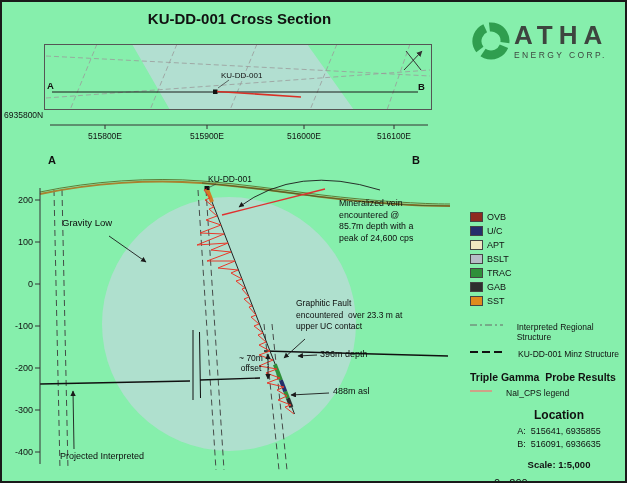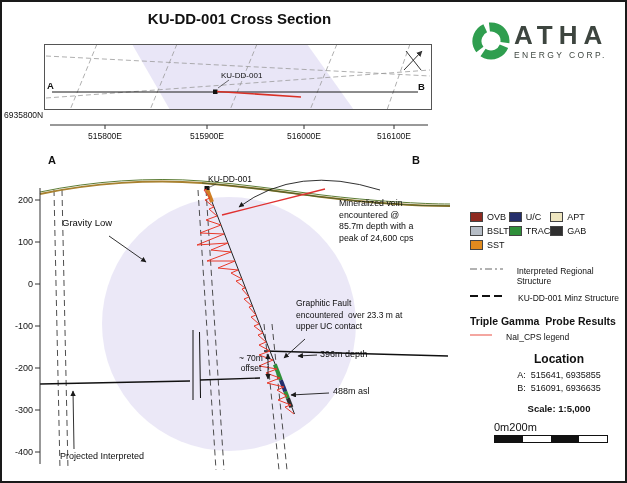--- a/index.html
+++ b/index.html
@@ -1,30 +1,30 @@
 <!DOCTYPE html>
 <html><head>
 <meta charset="utf-8">
 <style>
   html,body{margin:0;padding:0;background:#ddd}
-  .page{position:relative;width:627px;height:483px;background:#ffffff;border:2px solid #1a1a1a;
+  .page{position:relative;width:627px;height:483px;background:#86efac;border:2px solid #1a1a1a;
         box-sizing:border-box;font-family:"Liberation Sans",sans-serif;color:#111;overflow:hidden}
   .abs{position:absolute}
   .title{left:40px;top:8px;width:395px;text-align:center;font-size:15px;font-weight:bold}
   .logo{left:466px;top:16px;display:flex;align-items:center;}
   .logo-name{font-size:26px;font-weight:bold;letter-spacing:6px;color:#3d453f;line-height:24px}
   .logo-sub{font-size:8.5px;letter-spacing:2.4px;color:#3d453f;margin-top:3px}
   .ab{font-size:11px;font-weight:bold}
   .ann{font-size:9px;line-height:11.5px;color:#0d0d0d}
   .pre{white-space:pre-wrap}
   svg text{font-family:"Liberation Sans",sans-serif;fill:#111}
   
   .leg{left:468px;top:210px;width:156px}
   .leg-title{font-size:11px;font-weight:bold;margin-bottom:5px}
-  .lith{width:104px;display:grid;grid-template-columns:1fr 1fr 1fr;row-gap:4px}
+  .lith{width:104px;display:grid;grid-template-columns:1fr;row-gap:4px}
   .lith-item{display:flex;align-items:center;gap:4px;font-size:9px}
   .sw{width:11px;height:8px;border:1px solid #444;display:inline-block;flex:none}
   .struct-row{display:flex;align-items:flex-start;gap:14px;font-size:8.5px;line-height:10px}
   .gamma-title{font-size:10.5px;font-weight:bold;margin-top:12px;white-space:pre-wrap}
   .loc-wrap{margin-top:10px;margin-left:30px;width:118px;text-align:center}
   .loc-title{font-size:12px;font-weight:bold;margin-bottom:3px}
   .loc-row{font-size:9px;line-height:13px}
   .scale-text{margin-left:30px;width:118px;text-align:center;font-size:9.5px;font-weight:bold;margin-top:8px}
   .sbar-labels{margin-left:24px;width:114px;display:flex;justify-content:flex-start;font-size:11px;margin-top:7px}
   .sbar{margin-left:24px;width:112px;height:6px;border:1px solid #111;display:flex;margin-top:2px}

